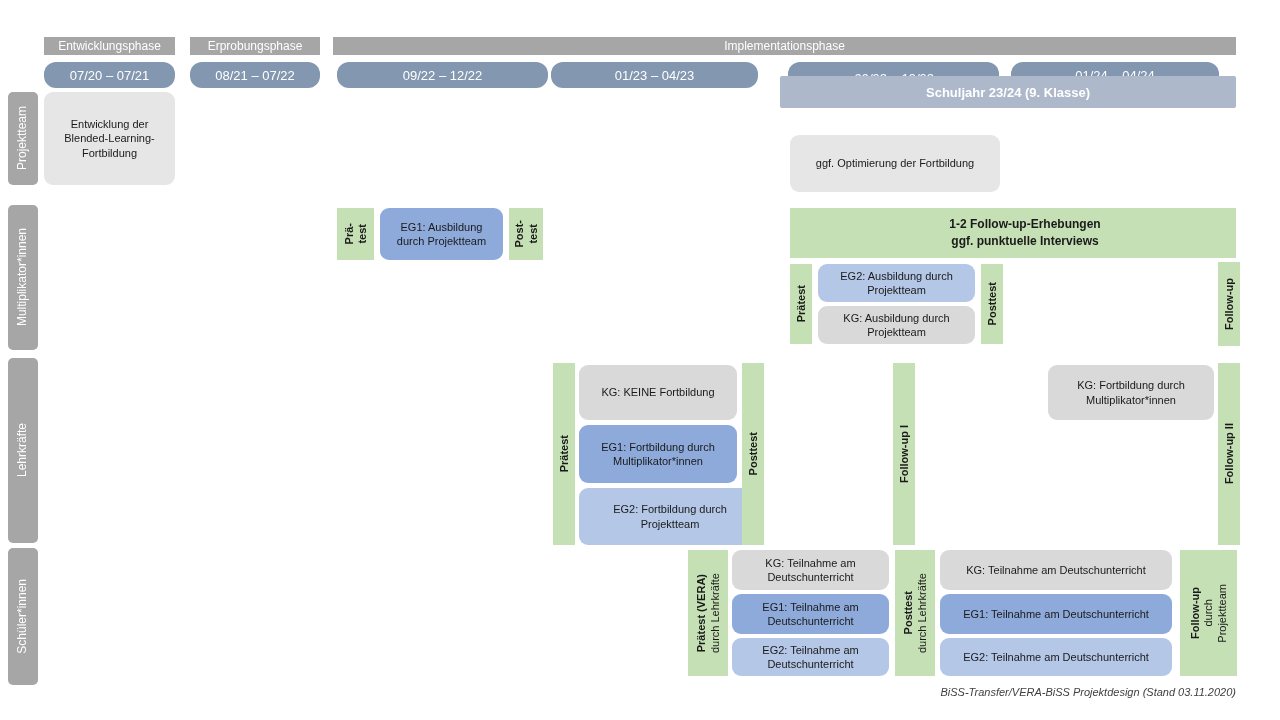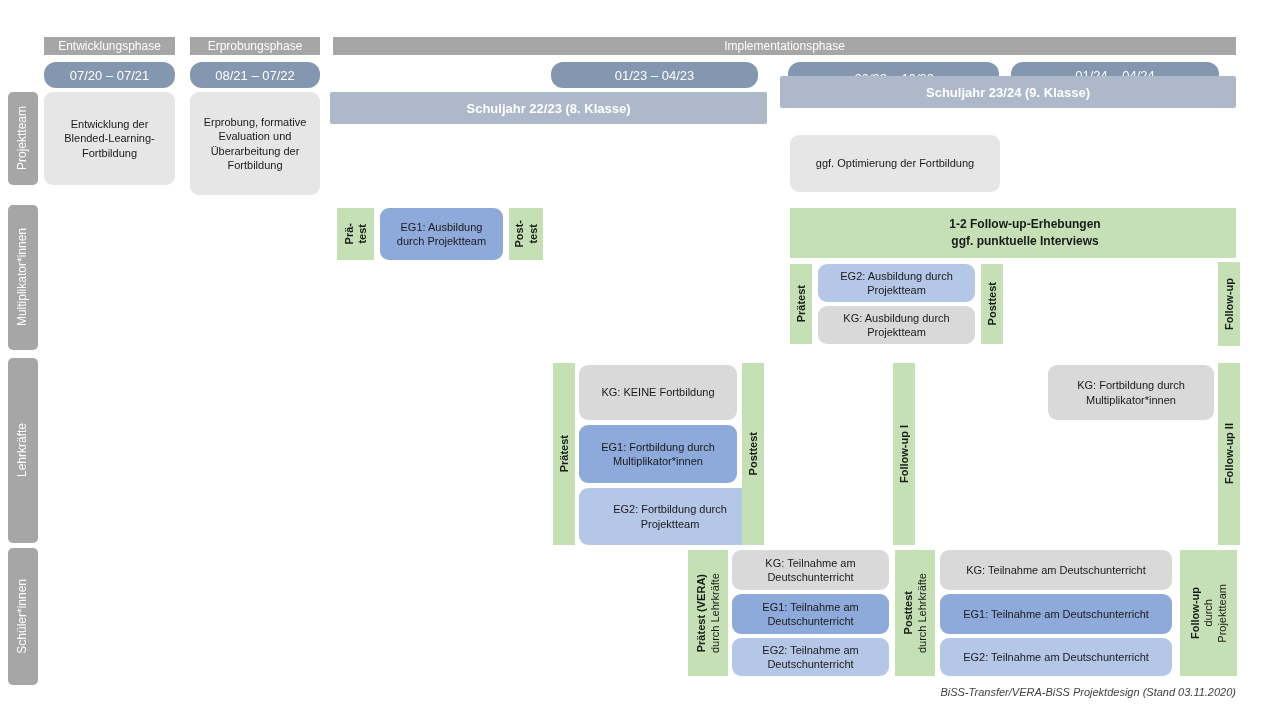--- a/index.html
+++ b/index.html
@@ -39,42 +39,41 @@
 <body>
 
 <div class="canvas">
 
   <div class="abs phase-header" style="left:44px;top:37px;width:131px;height:18px;">Entwicklungsphase</div>
   <div class="abs phase-header" style="left:190px;top:37px;width:130px;height:18px;">Erprobungsphase</div>
   <div class="abs phase-header" style="left:333px;top:37px;width:903px;height:18px;">Implementationsphase</div>
 
   <div class="abs date-bar" style="left:44px;top:62px;width:131px;height:26px;">07/20 – 07/21</div>
   <div class="abs date-bar" style="left:190px;top:62px;width:130px;height:26px;">08/21 – 07/22</div>
+  <div class="abs date-bar" style="left:337px;top:62px;width:211px;height:26px;">09/22 – 12/22</div>
   <div class="abs date-bar" style="left:551px;top:62px;width:207px;height:26px;">01/23 – 04/23</div>
   <div class="abs date-bar" style="left:788px;top:62px;width:211px;height:32px;font-style:italic;">09/23 – 12/23</div>
   <div class="abs date-bar" style="left:1011px;top:62px;width:208px;height:26px;">01/24 – 04/24</div>
 
-  <div class="abs sj-band" style="left:330px;top:92px;width:437px;height:32px;">Schuljahr 22/23 (8. Klasse)</div>
   <div class="abs sj-band" style="left:780px;top:76px;width:456px;height:32px;">Schuljahr 23/24 (9. Klasse)</div>
 
   <div class="abs row-label" style="left:8px;top:92px;width:30px;height:93px;">
     <span class="vtext">Projektteam</span>
   </div>
   <div class="abs row-label" style="left:8px;top:205px;width:30px;height:145px;">
     <span class="vtext">Multiplikator*innen</span>
   </div>
   <div class="abs row-label" style="left:8px;top:358px;width:30px;height:185px;">
     <span class="vtext">Lehrkräfte</span>
   </div>
   <div class="abs row-label" style="left:8px;top:548px;width:30px;height:137px;">
     <span class="vtext">Schüler*innen</span>
   </div>
 
   <div class="abs box gray-light" style="left:44px;top:92px;width:131px;height:93px;">Entwicklung der Blended-Learning-Fortbildung</div>
-  <div class="abs box gray-light" style="left:190px;top:92px;width:130px;height:103px;">Erprobung, formative Evaluation und Überarbeitung der Fortbildung</div>
   <div class="abs box gray-light" style="left:790px;top:135px;width:210px;height:57px;">ggf. Optimierung der Fortbildung</div>
 
   <div class="abs green-bar" style="left:337px;top:208px;width:37px;height:52px;">
     <span class="vtext bold">Prä-</span>
     <span class="vtext bold">test</span>
   </div>
   <div class="abs box blue1" style="left:380px;top:208px;width:123px;height:52px;">EG1: Ausbildung durch Projektteam</div>
   <div class="abs green-bar" style="left:509px;top:208px;width:34px;height:52px;">
     <span class="vtext bold">Post-</span>
     <span class="vtext bold">test</span>

